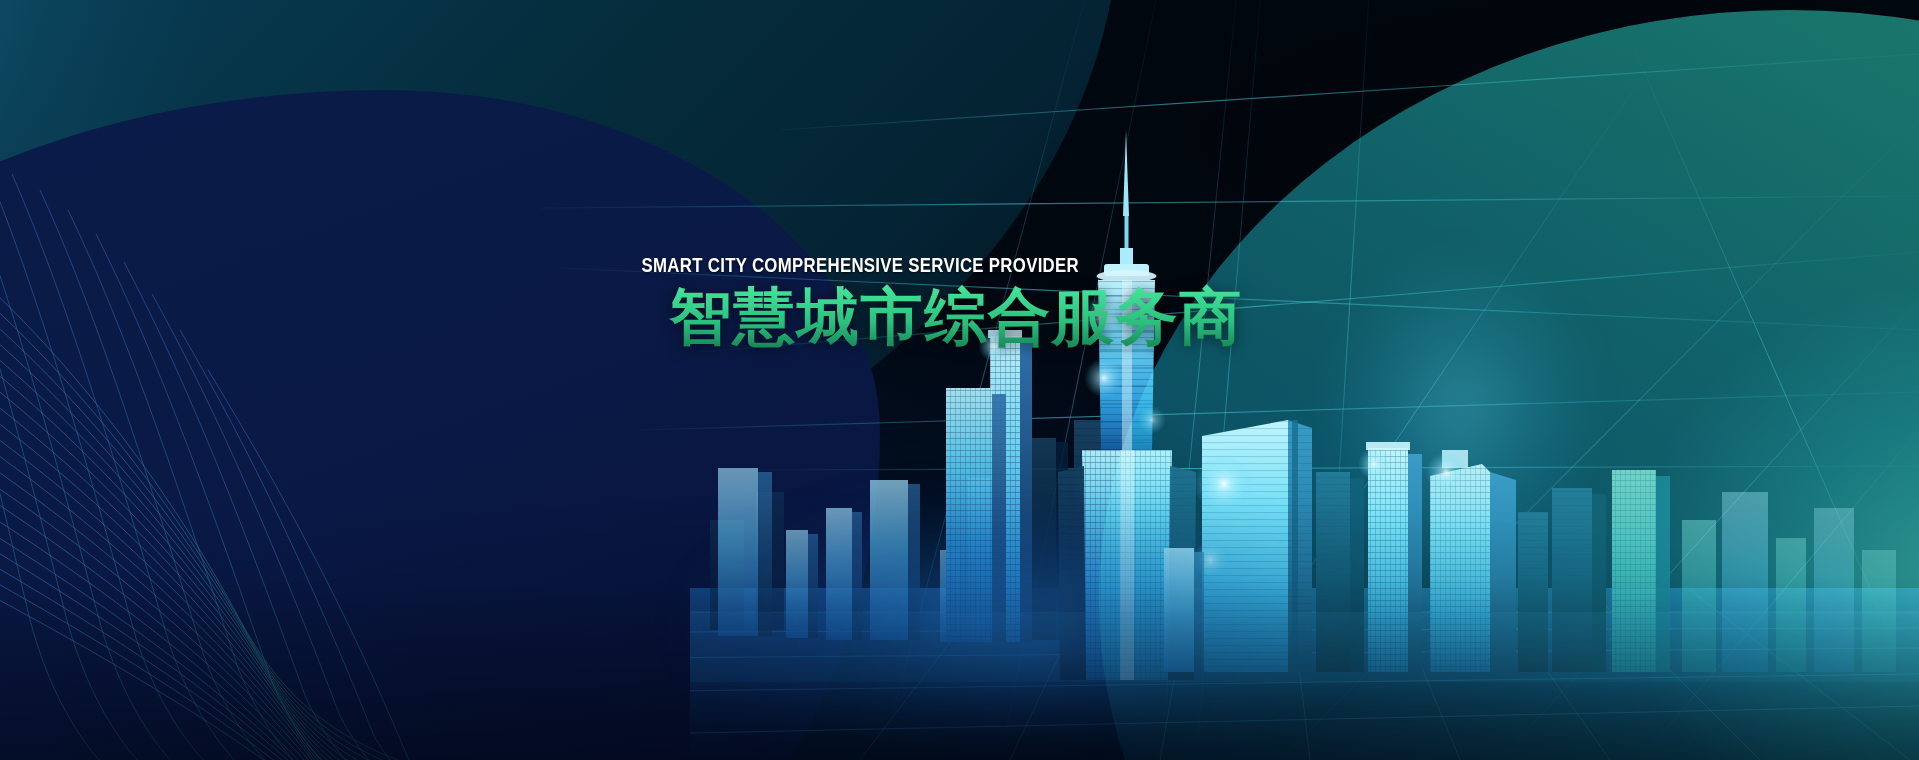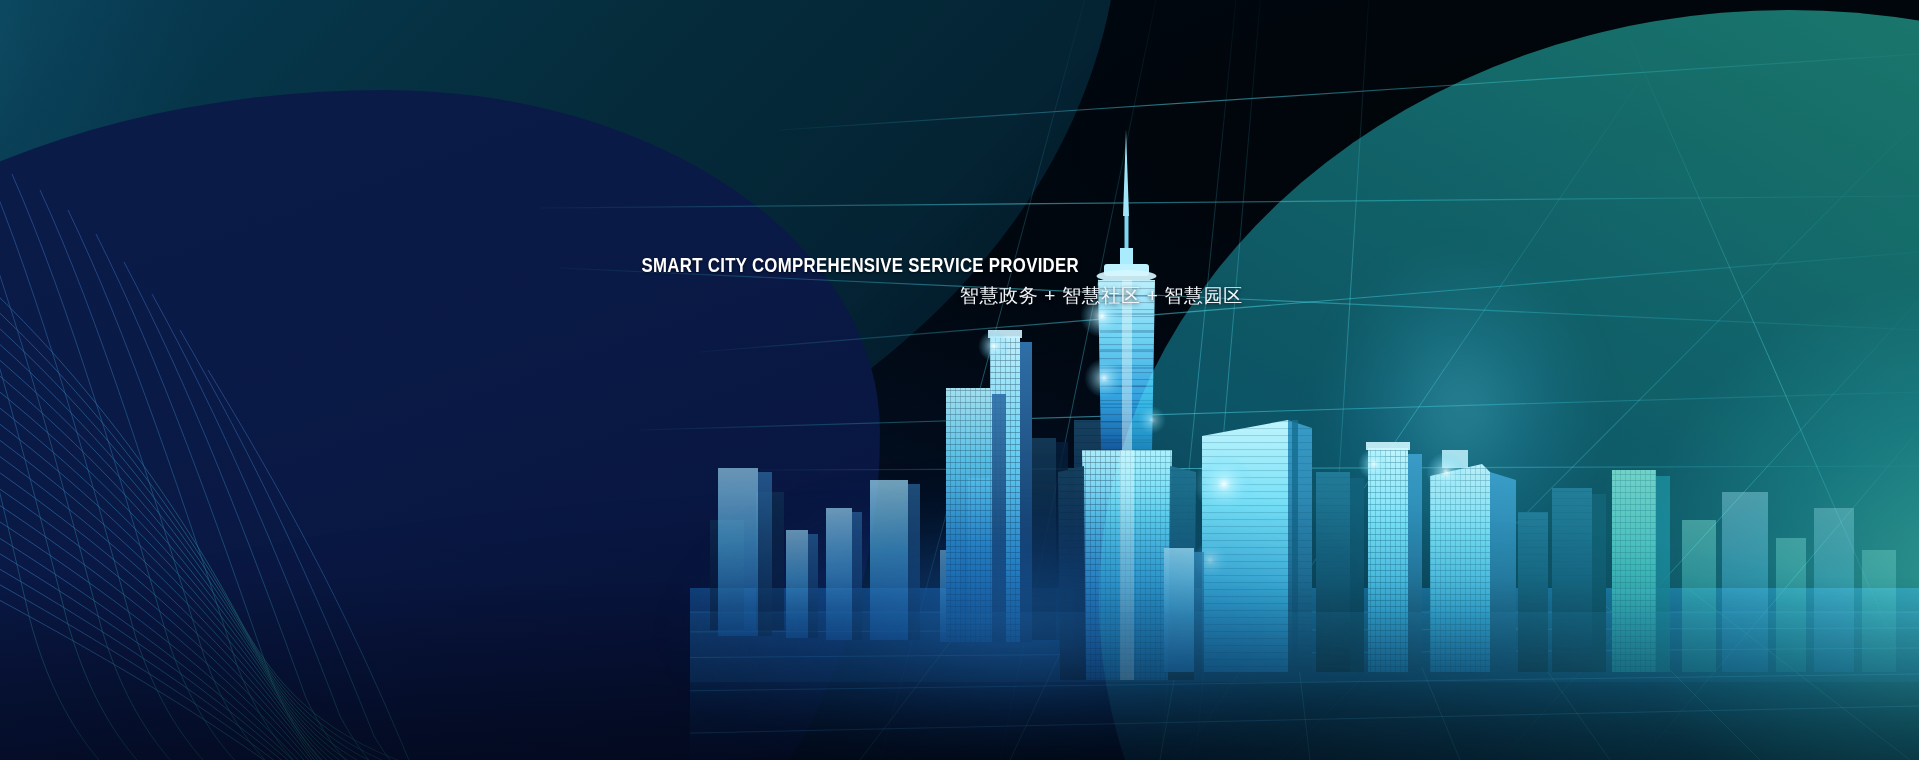--- a/index.html
+++ b/index.html
@@ -490,16 +490,16 @@
 
   <div class="floor-glow"></div>
 
   <div class="green-sweep"></div>
   <div class="green-sweep2"></div>
 
   <div class="layer vignette"></div>
 
   <div class="copy">
     <p class="eyebrow">SMART CITY COMPREHENSIVE SERVICE PROVIDER</p>
-    <p class="subline">智慧政务 + 智慧社区 + 智慧园区</p>
+    <h1 class="headline">智慧城市综合服务商</h1>
   </div>
 
 </div>
 
 </body></html>

